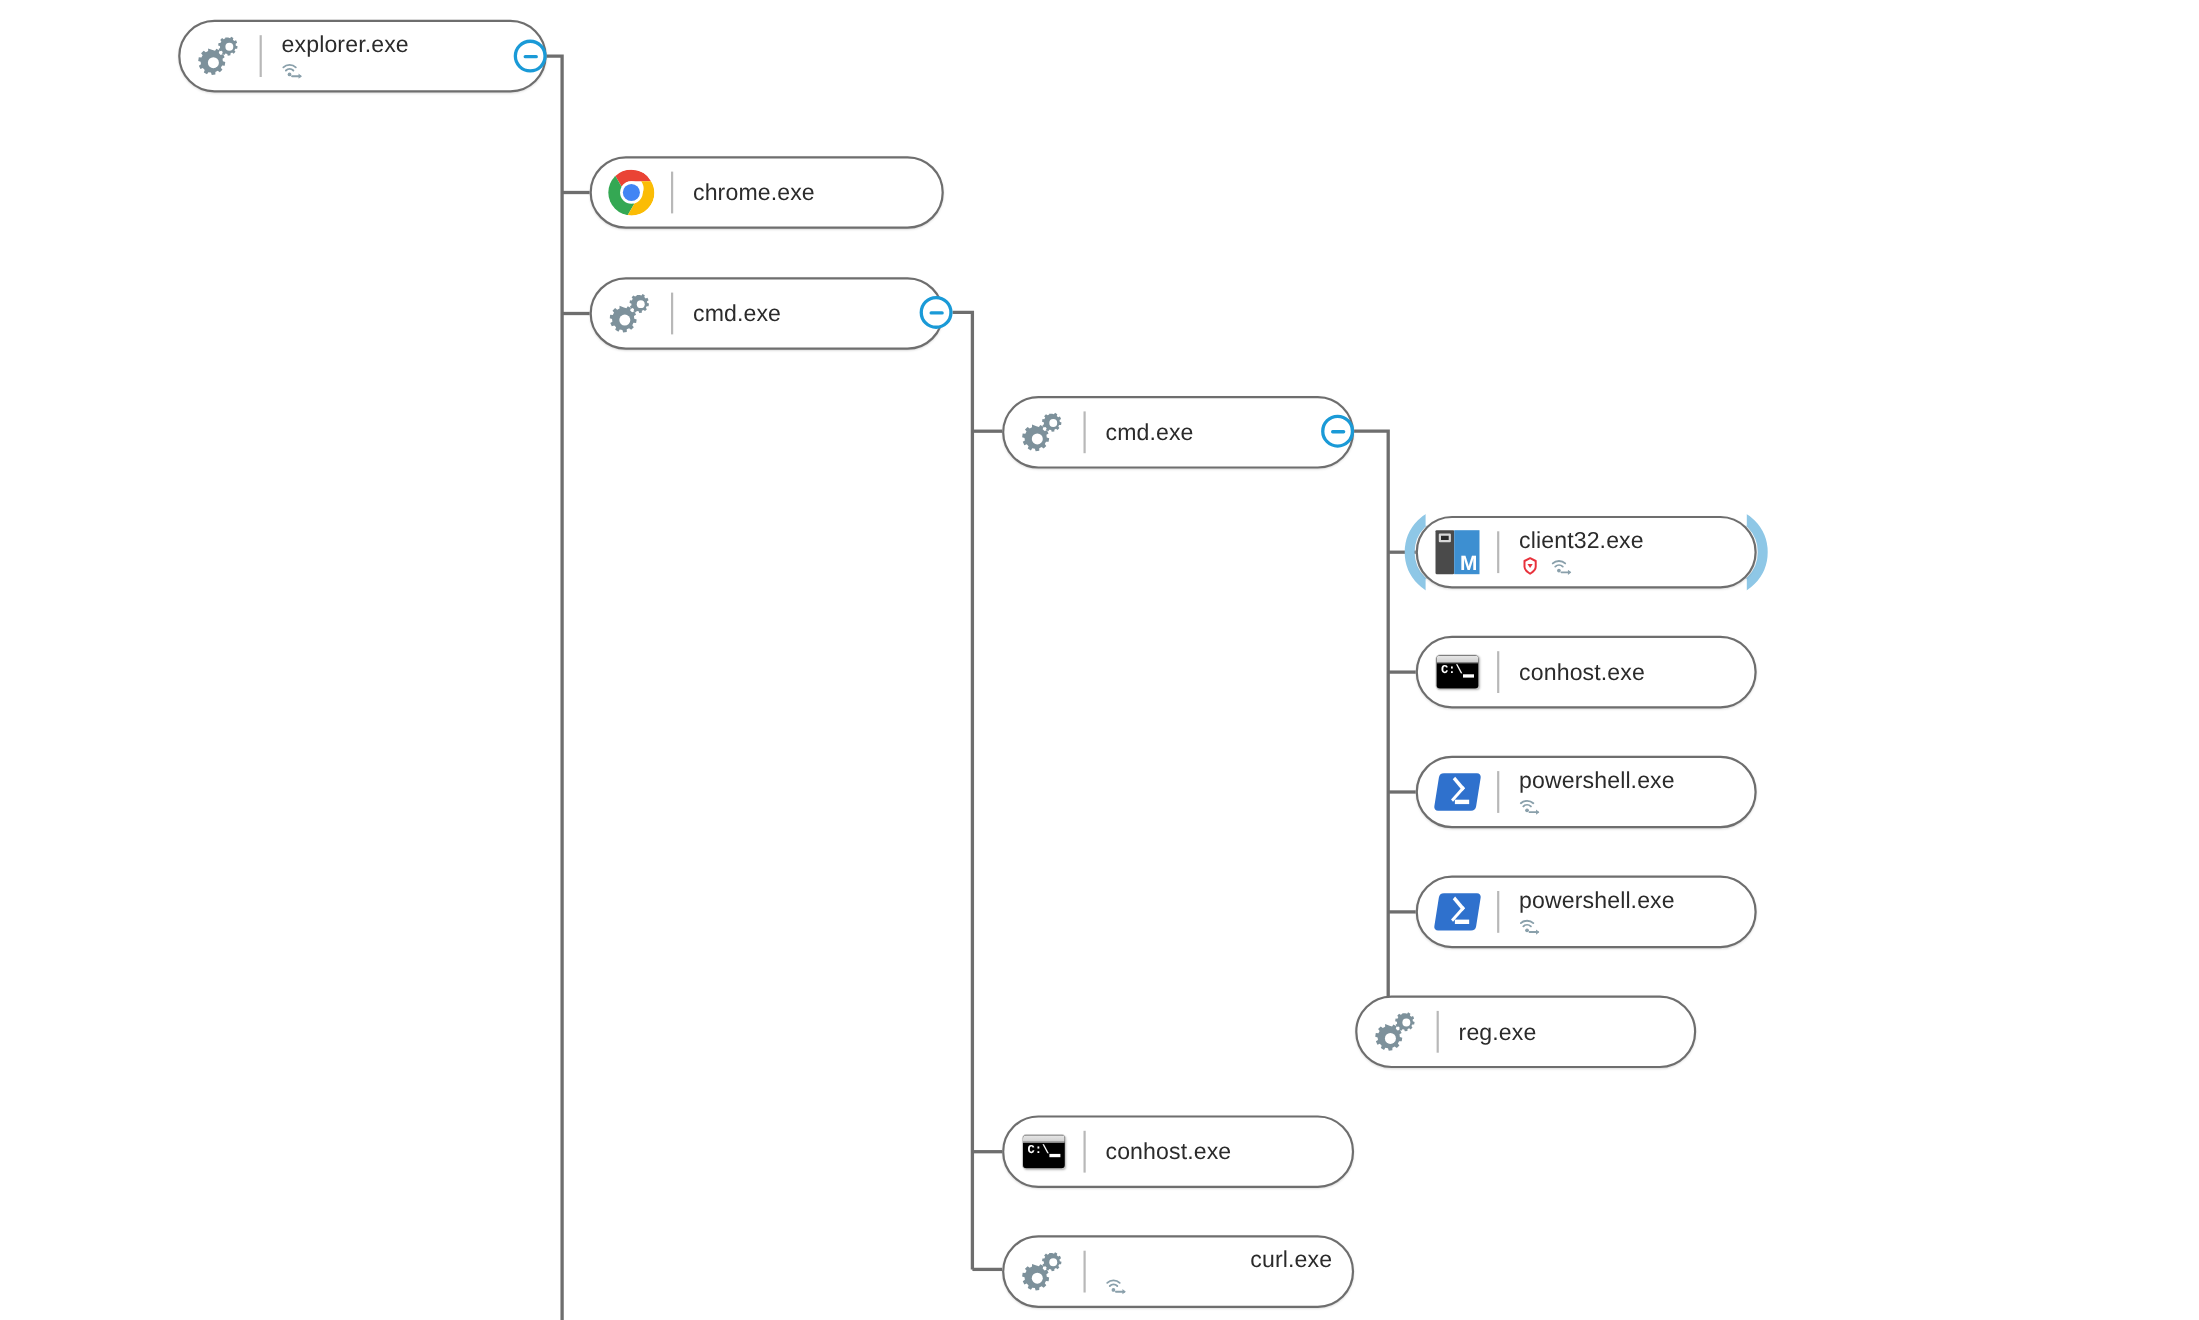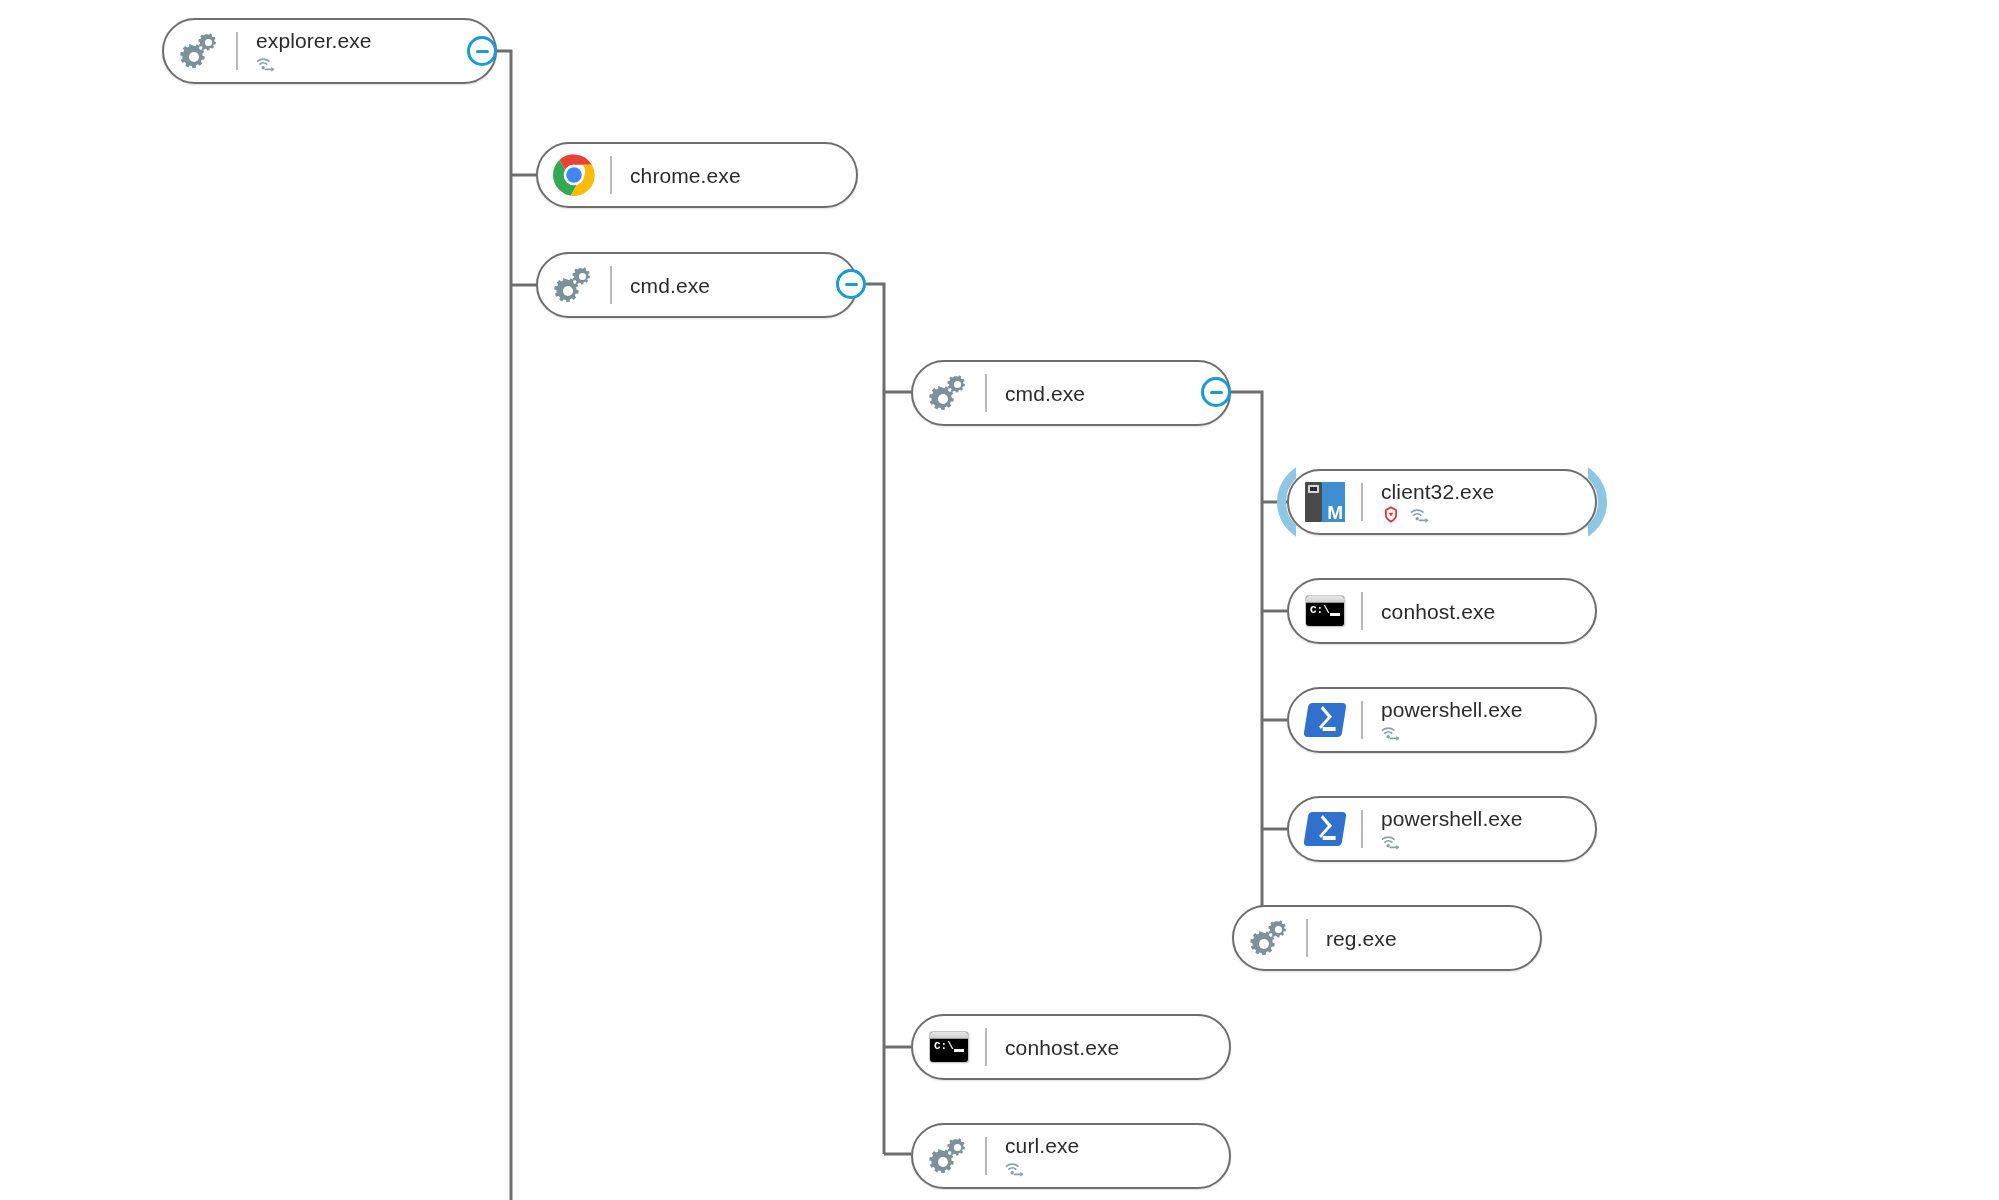--- a/index.html
+++ b/index.html
@@ -467,21 +467,21 @@
         <span class="curs"></span>
       </span>
     </span>
     <span class="node-sep"></span>
     <span class="node-body">
       <span class="node-label">conhost.exe</span>
 
     </span>
   </div>
 
-  <div class="node" style="left:911px; top:1123px; width:320px; z-index:5;">
+  <div class="node" style="left:911px; top:1123px; width:320px; z-index:5;text-align:right;">
     <span class="node-icon">
       <svg class="ico gears-ico" viewBox="0 0 40 38">
         <g fill="#7d919b">
           <path d="M27.5 2.2l1.7.5.9-1.4 2.1 1.2-.5 1.6 1.3 1.2 1.6-.6 1 2.2-1.4.9.2 1.7 1.6.5-.4 2.4-1.7-.1-.8 1.5 1 1.3-1.7 1.7-1.4-1-1.5.8v1.7l-2.4.3-.5-1.6-1.7-.3-.9 1.4-2.1-1.2.6-1.6-1.2-1.2-1.6.6-1-2.2 1.4-.9-.2-1.7-1.6-.5.4-2.4 1.7.1.8-1.5-1-1.3 1.7-1.7 1.4 1 1.5-.8V2.2z"></path>
         </g>
         <circle cx="28.5" cy="10.5" r="3.6" fill="#ffffff"></circle>
         <g fill="#7d919b">
           <path d="M13.2 13.5l2.3.7 1.2-1.9 2.9 1.7-.7 2.2 1.7 1.7 2.2-.8 1.4 3-1.9 1.2.3 2.4 2.2.7-.5 3.3-2.4-.2-1.1 2.1 1.4 1.8-2.4 2.3-1.9-1.4-2.1 1.1v2.4l-3.3.4-.7-2.2-2.4-.4-1.2 1.9-2.9-1.7.8-2.2-1.7-1.7-2.2.8-1.4-3 1.9-1.2-.3-2.4-2.2-.7.5-3.3 2.4.2 1.1-2.1-1.4-1.8 2.4-2.3 1.9 1.4 2.1-1.1v-2.4z"></path>
         </g>
         <circle cx="14" cy="25" r="5" fill="#ffffff"></circle>

